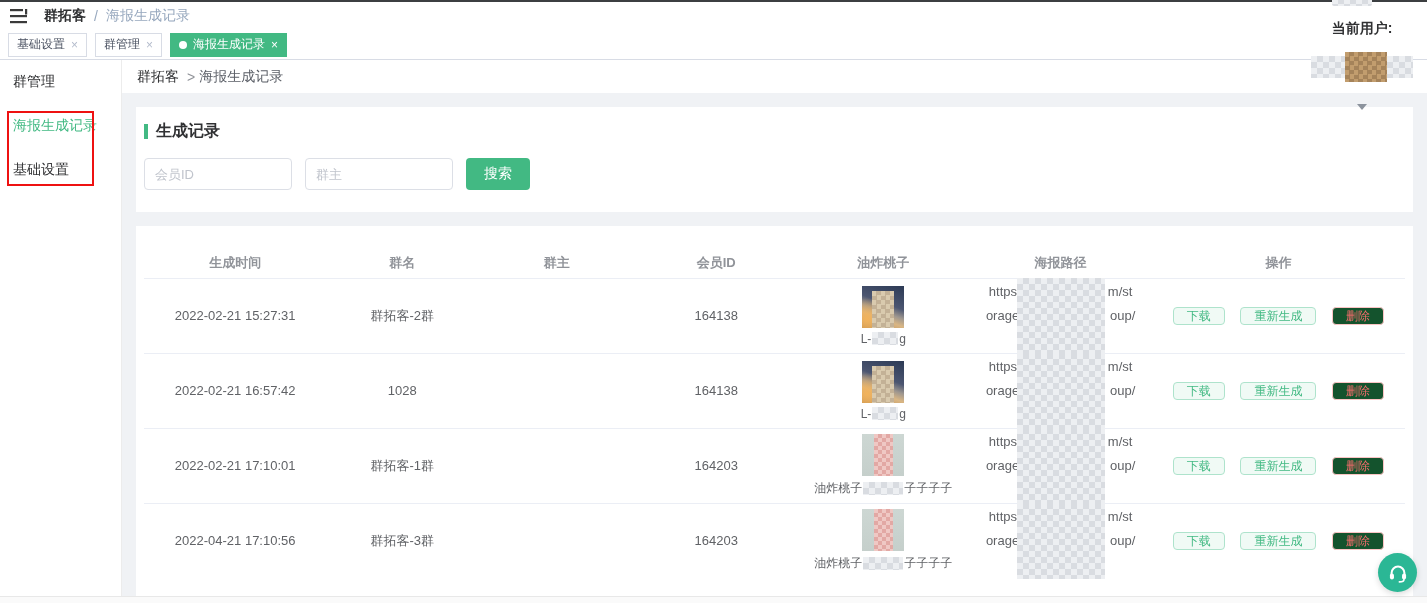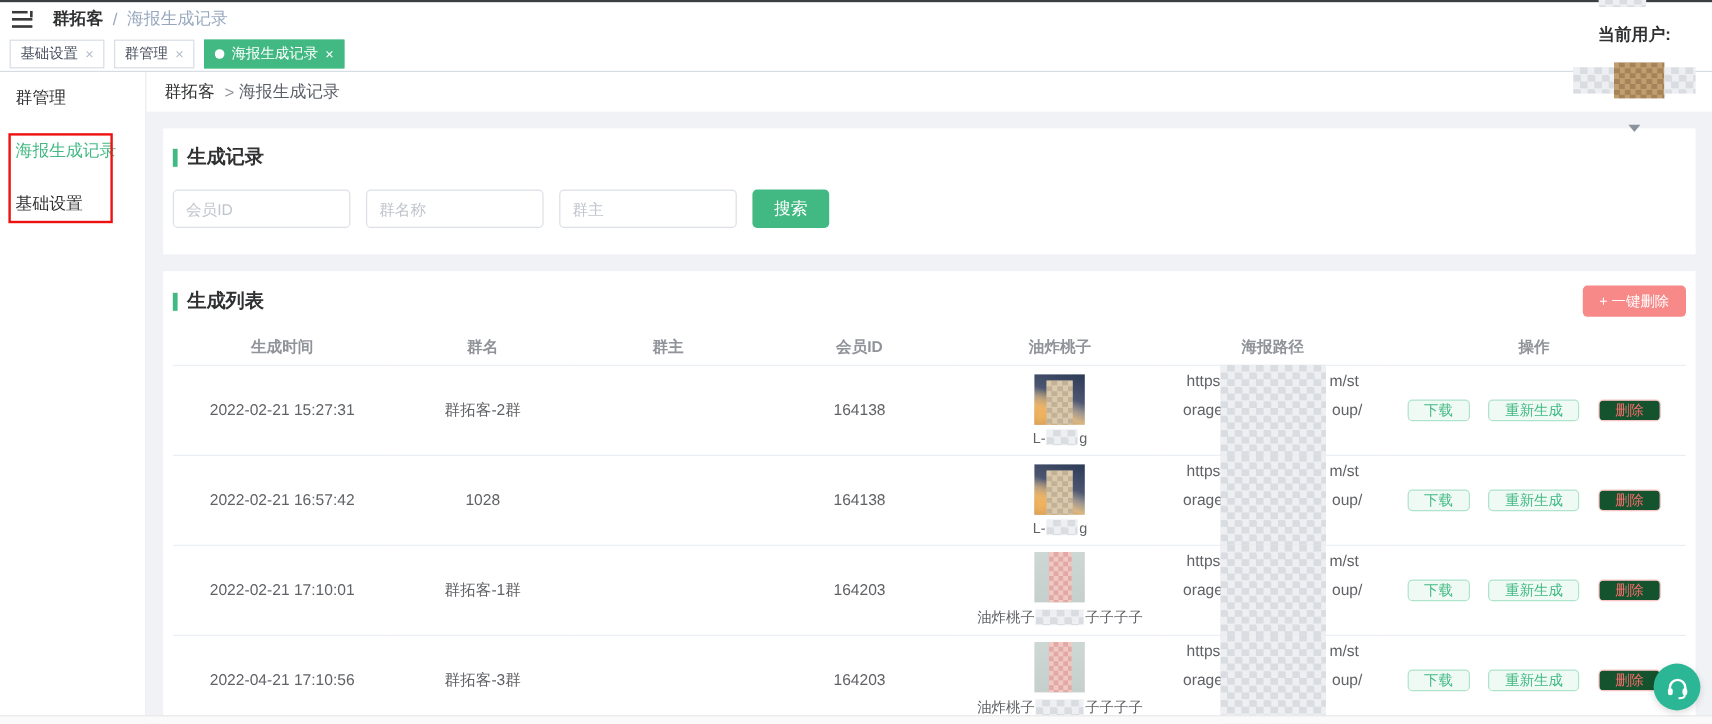--- a/index.html
+++ b/index.html
@@ -165,34 +165,26 @@
       <span>海报生成记录</span>
     </div>
 
     <section class="card search-card">
       <div class="card-title">
         <i class="bar"></i>
         <span>生成记录</span>
       </div>
       <div class="filters">
         <input type="text" placeholder="会员ID" style="">
-        <input type="text" placeholder="群名称" style="">
         <input type="text" placeholder="群主" style="">
         <button class="search-btn">搜索</button>
       </div>
     </section>
 
     <section class="card list-card">
-      <div class="list-head">
-        <div class="card-title">
-          <i class="bar"></i>
-          <span>生成列表</span>
-        </div>
-        <button class="danger-btn">+ 一键删除</button>
-      </div>
       <table>
         <colgroup>
           <col class="c-time">
             <col class="c-group">
             <col class="c-owner">
             <col class="c-mid">
           <col class="c-member">
             <col class="c-path">
             <col class="c-act">
         </colgroup>

